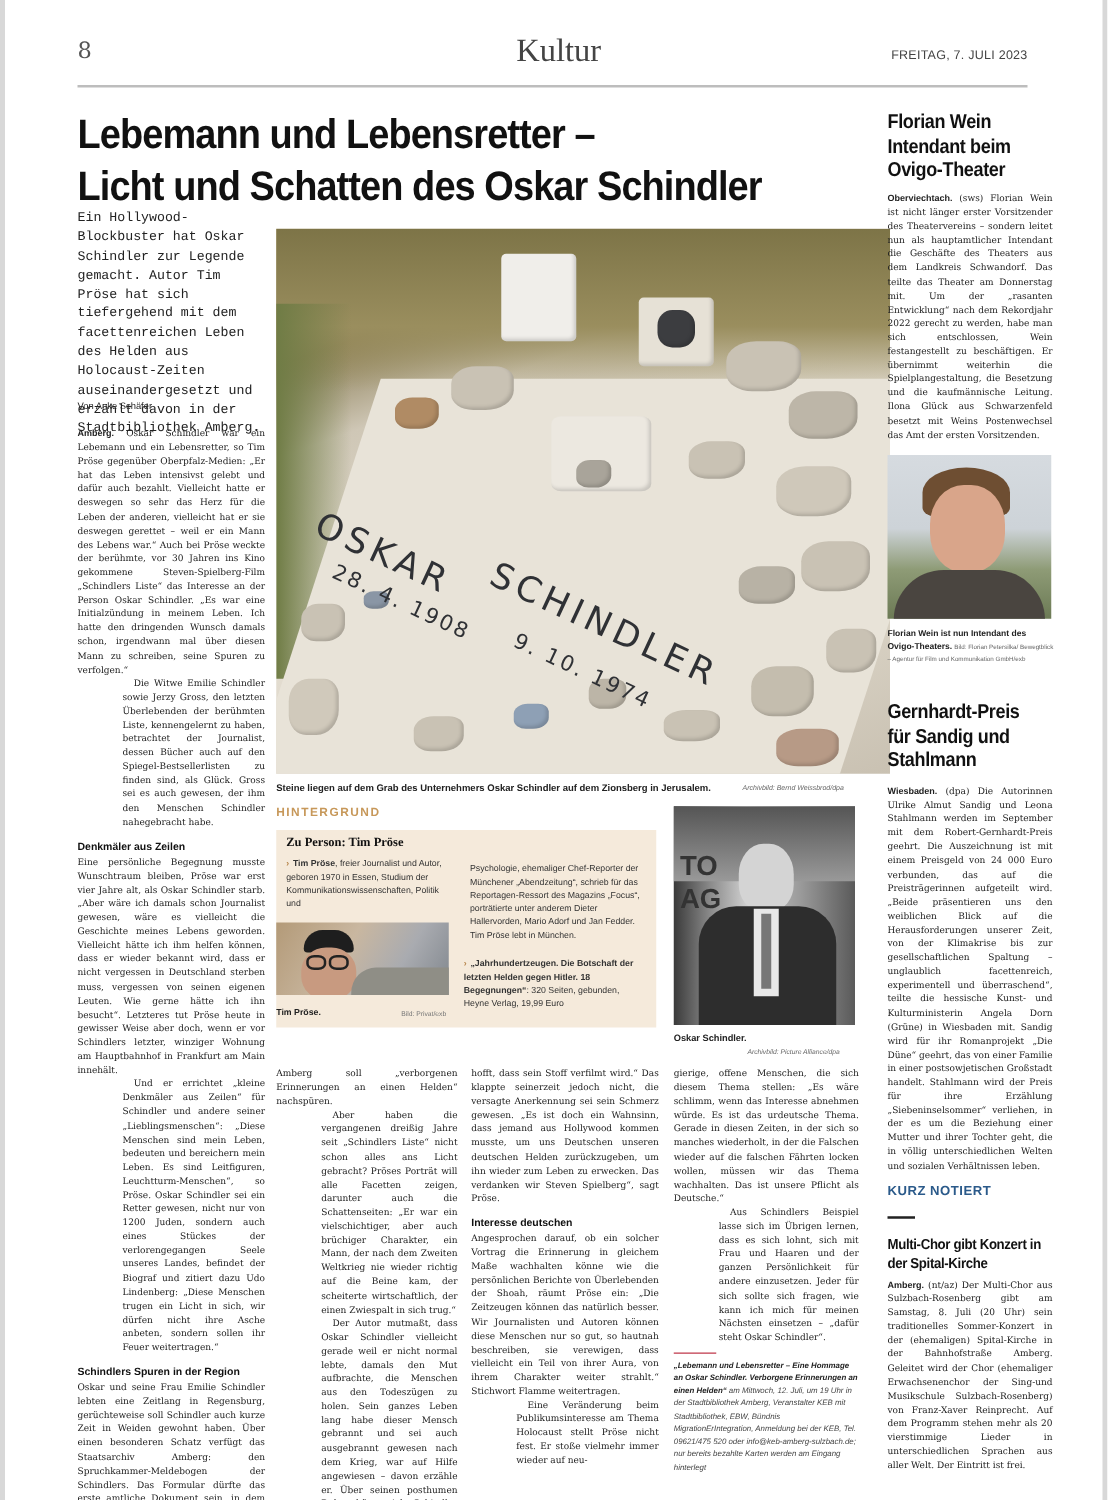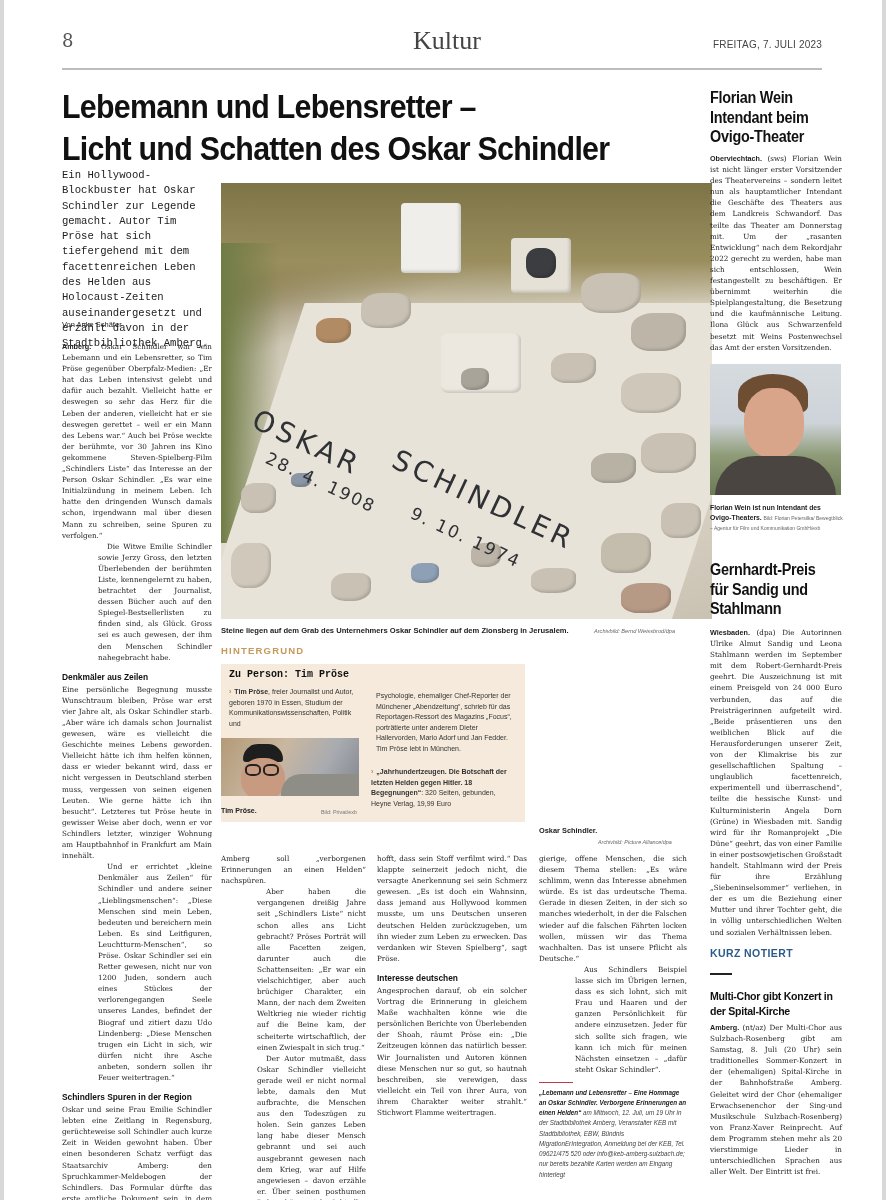--- a/index.html
+++ b/index.html
@@ -27,21 +27,21 @@
   .photo-main .grass { position: absolute; left: 0; top: 0; width: 100%; height: 130px; background: linear-gradient(180deg, #7d7447 0%, #9a8e5e 60%, rgba(154,142,94,0) 100%); }
   .photo-main .grass2 { position: absolute; left: 0; top: 60px; width: 60px; height: 300px; background: linear-gradient(90deg, #6f7c45, rgba(111,124,69,0)); }
   .photo-main .slab { position: absolute; left: 30px; top: 120px; width: 470px; height: 330px; background: #e8e3d8; transform: skewX(-18deg); }
   .stone { position: absolute; background: #c9c2b4; border-radius: 40% 30% 45% 35%; box-shadow: inset -2px -2px 3px rgba(0,0,0,0.15); }
   .engrave { position: absolute; font-family: "DejaVu Sans", sans-serif; color: #2f3135; letter-spacing: 4px; }
   .cap-main { position: absolute; left: 217px; top: 626px; font-family: "Liberation Sans", sans-serif; font-weight: bold; font-size: 7.6px; color: #222; }
   .credit-main { position: absolute; left: 590px; top: 628px; font-family: "Liberation Sans", sans-serif; font-size: 5.6px; color: #666; font-style: italic; }
 
   .hint { position: absolute; left: 217px; top: 645px; font-family: "Liberation Sans", sans-serif; font-weight: bold; font-size: 9.5px; color: #c7985a; letter-spacing: 1.2px; }
   .box { position: absolute; left: 217px; top: 664px; width: 304px; height: 158px; background: #f5eadb; }
-  .box-title { position: absolute; left: 8px; top: 5px; font-family: Liberation Mono, monospace; font-weight: bold; font-size: 10px; color: #111; }
+  .box-title { position: absolute; left: 8px; top: 5px; font-family: Liberation Serif, serif; font-weight: bold; font-size: 10px; color: #111; }
   .box-text { position: absolute; font-family: "Liberation Sans", sans-serif; font-size: 7px; line-height: 10.6px; color: #333; }
   .chev { color: #b7864c; font-weight: bold; margin-right: 3px; }
   .photo-tim { position: absolute; left: 0; top: 79px; width: 138px; height: 58px; overflow: hidden; background: linear-gradient(120deg, #b39a78 0%, #c9b7a0 40%, #a9abb0 70%, #7f858c 100%); }
   .tim-cap { position: absolute; left: 0; top: 143px; font-family: "Liberation Sans", sans-serif; font-weight: bold; font-size: 7px; color: #222; }
   .tim-credit { position: absolute; left: 100px; top: 145px; font-family: "Liberation Sans", sans-serif; font-size: 5.4px; color: #777; }
 
   .photo-os { position: absolute; left: 535px; top: 645px; width: 145px; height: 175px; overflow: hidden; background: linear-gradient(90deg, #3a3a3a 0%, #8a8a8a 20%, #cfcfcf 40%, #9a9a9a 70%, #5a5a5a 100%); filter: grayscale(1); }
   .os-cap { position: absolute; left: 535px; top: 826px; font-family: "Liberation Sans", sans-serif; font-weight: bold; font-size: 7.4px; color: #222; text-align: center; }
   .os-credit { position: absolute; left: 594px; top: 839px; font-family: "Liberation Sans", sans-serif; font-size: 5.4px; color: #666; font-style: italic; }
 
@@ -137,33 +137,42 @@
       <div style="position:absolute;left:22px;top:6px;width:40px;height:18px;background:#1e1e1e;border-radius:20px 20px 4px 4px;"></div>
       <div style="position:absolute;left:20px;top:20px;width:44px;height:42px;background:#c89a80;border-radius:45%;"></div>
       <div style="position:absolute;left:24px;top:26px;width:16px;height:12px;border:2px solid #222;border-radius:40%;"></div>
       <div style="position:absolute;left:42px;top:26px;width:16px;height:12px;border:2px solid #222;border-radius:40%;"></div>
       <div style="position:absolute;left:60px;top:36px;width:80px;height:40px;background:#8f8e86;border-radius:20px 0 0 0;"></div>
     </div>
     <div class="tim-cap">Tim Pröse.</div>
     <div class="tim-credit">Bild: Privat/exb</div>
   </div>
 
+  <div class="photo-os">
+    <div style="position:absolute;left:0;top:0;width:145px;height:60px;background:linear-gradient(180deg,#555,#999);"></div>
+    <div style="position:absolute;left:5px;top:35px;font-family:'Liberation Sans',sans-serif;font-weight:bold;font-size:22px;color:#333;">TO<br>AG</div>
+    <div style="position:absolute;left:52px;top:30px;width:44px;height:54px;background:#d4d4d4;border-radius:45% 45% 40% 40%;"></div>
+    <div style="position:absolute;left:20px;top:80px;width:110px;height:100px;background:#2d2d2d;border-radius:30px 30px 0 0;"></div>
+    <div style="position:absolute;left:64px;top:82px;width:20px;height:70px;background:#e8e8e8;"></div>
+    <div style="position:absolute;left:70px;top:86px;width:8px;height:60px;background:#777;"></div>
+  </div>
   <div class="os-cap">Oskar Schindler.</div>
   <div class="os-credit">Archivbild: Picture Alliance/dpa</div>
 
   <div class="col" style="left:217px; top:853px; width:145px;">
     <p>Amberg soll „verborgenen Erinnerungen an einen Helden“ nachspüren.</p>
     <p>Aber haben die vergangenen dreißig Jahre seit „Schindlers Liste“ nicht schon alles ans Licht gebracht? Pröses Porträt will alle Facetten zeigen, darunter auch die Schattenseiten: „Er war ein vielschichtiger, aber auch brüchiger Charakter, ein Mann, der nach dem Zweiten Weltkrieg nie wieder richtig auf die Beine kam, der scheiterte wirtschaftlich, der einen Zwiespalt in sich trug.“</p>
     <p>Der Autor mutmaßt, dass Oskar Schindler vielleicht gerade weil er nicht normal lebte, damals den Mut aufbrachte, die Menschen aus den Todeszügen zu holen. Sein ganzes Leben lang habe dieser Mensch gebrannt und sei auch ausgebrannt gewesen nach dem Krieg, war auf Hilfe angewiesen – davon erzähle er. Über seinen posthumen Ruhm hätte sich Schindler nach Einschätzung des Biografen unglaublich gefreut: „Er hatte sich immer danach gesehnt, anerkannt zu werden für das, was er getan hat. Er hat ge-</p>
   </div>
 
   <div class="col" style="left:373px; top:853px; width:150px;">
     <p>hofft, dass sein Stoff verfilmt wird.“ Das klappte seinerzeit jedoch nicht, die versagte Anerkennung sei sein Schmerz gewesen. „Es ist doch ein Wahnsinn, dass jemand aus Hollywood kommen musste, um uns Deutschen unseren deutschen Helden zurückzugeben, um ihn wieder zum Leben zu erwecken. Das verdanken wir Steven Spielberg“, sagt Pröse.</p>
     <div class="subhead">Interesse deutschen</div>
     <p>Angesprochen darauf, ob ein solcher Vortrag die Erinnerung in gleichem Maße wachhalten könne wie die persönlichen Berichte von Überlebenden der Shoah, räumt Pröse ein: „Die Zeitzeugen können das natürlich besser. Wir Journalisten und Autoren können diese Menschen nur so gut, so hautnah beschreiben, sie verewigen, dass vielleicht ein Teil von ihrer Aura, von ihrem Charakter weiter strahlt.“ Stichwort Flamme weitertragen.</p>
+    <p>Eine Veränderung beim Publikumsinteresse am Thema Holocaust stellt Pröse nicht fest. Er stoße vielmehr immer wieder auf neu-</p>
   </div>
 
   <div class="col" style="left:535px; top:853px; width:148px;">
     <p>gierige, offene Menschen, die sich diesem Thema stellen: „Es wäre schlimm, wenn das Interesse abnehmen würde. Es ist das urdeutsche Thema. Gerade in diesen Zeiten, in der sich so manches wiederholt, in der die Falschen wieder auf die falschen Fährten locken wollen, müssen wir das Thema wachhalten. Das ist unsere Pflicht als Deutsche.“</p>
     <p>Aus Schindlers Beispiel lasse sich im Übrigen lernen, dass es sich lohnt, sich mit Frau und Haaren und der ganzen Persönlichkeit für andere einzusetzen. Jeder für sich sollte sich fragen, wie kann ich mich für meinen Nächsten einsetzen – „dafür steht Oskar Schindler“.</p>
     <div class="event-rule"></div>
     <div class="event"><b>„Lebemann und Lebensretter – Eine Hommage an Oskar Schindler. Verborgene Erinnerungen an einen Helden“</b><span> am Mittwoch, 12. Juli, um 19 Uhr in der Stadtbibliothek Amberg, Veranstalter KEB mit Stadtbibliothek, EBW, Bündnis MigrationErIntegration, Anmeldung bei der KEB, Tel. 09621/475 520 oder info@keb-amberg-sulzbach.de; nur bereits bezahlte Karten werden am Eingang hinterlegt</span></div>
   </div>
 
   <div class="side-head" style="top:88px; width:150px;">Florian Wein Intendant beim Ovigo-Theater</div>

